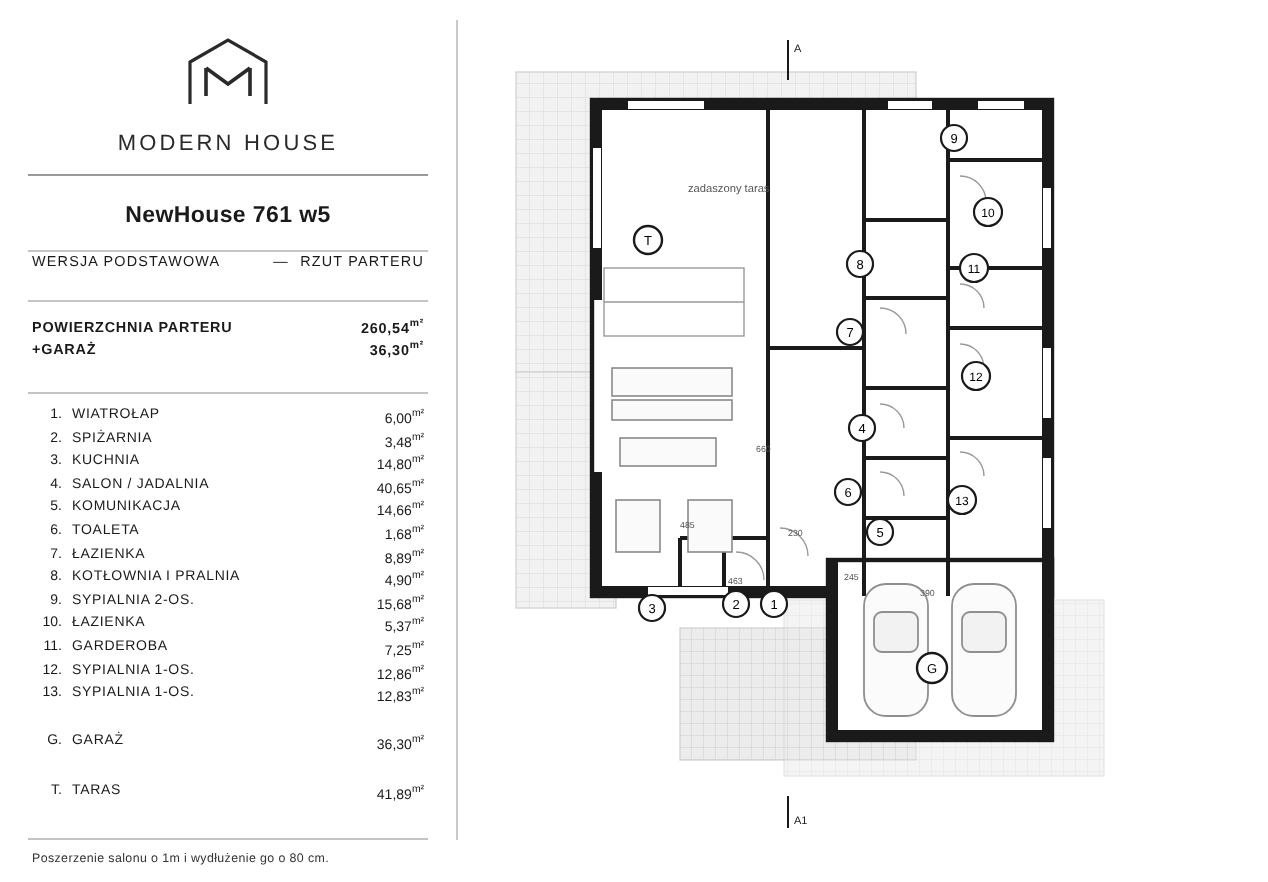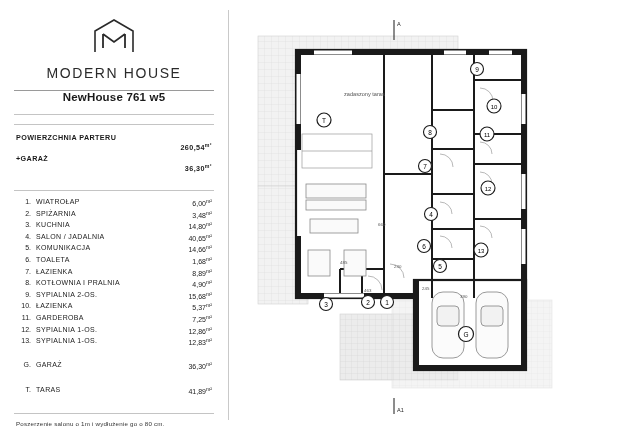--- a/index.html
+++ b/index.html
@@ -35,35 +35,35 @@
   }
   .logo-mark {
     display: inline-block;
     width: 46px;
     height: 36px;
     position: relative;
   }
   .logo-mark svg { display: block; }
   .logo-text {
     margin-top: 7px;
-    font-size: 14px;
+    font-size: 11px;
     letter-spacing: 1.6px;
     color: #2a2a2a;
   }
   .rule {
     border-top: 1px solid #9a9a9a;
     margin: 9px 0 0 0;
   }
   .rule.thin { border-top: 1px solid #c4c4c4; }
 
   .project-title {
     font-size: 11.5px;
     font-weight: bold;
     text-align: center;
-    margin: 0 0 11px 0;
+    margin: 14px 0 11px 0;
     letter-spacing: .2px;
   }
   .version-row {
     display: flex;
     justify-content: space-between;
     font-size: 7.2px;
     letter-spacing: .6px;
     padding: 0 2px 6px 2px;
   }
   .version-row .dash { padding-right: 3px; }
@@ -71,21 +71,20 @@
   .area-block {
     padding: 7px 2px 6px 2px;
     font-size: 7.2px;
     letter-spacing: .4px;
   }
   .area-row {
     display: flex;
     justify-content: space-between;
     font-weight: bold;
     padding: 1px 0;
-    flex-direction: column;
   }
   .area-row .val { min-width: 54px; text-align: right; }
   .sup { font-size: 5.2px; vertical-align: super; }
 
   .rooms {
     padding: 6px 2px 0 2px;
     font-size: 7px;
   }
   .room-row {
     display: flex;
@@ -150,20 +149,27 @@
       </span>
       <div class="logo-text">MODERN HOUSE</div>
     </div>
 
     <div class="rule"></div>
 
     <div class="project-title">NewHouse 761 w5</div>
 
     <div class="rule thin"></div>
 
+    <div class="version-row">
+      <span>WERSJA  PODSTAWOWA</span>
+      <span>
+        <span class="dash">—</span>
+        <span>RZUT PARTERU</span>
+      </span>
+    </div>
 
     <div class="rule thin"></div>
 
     <div class="area-block">
       <div class="area-row">
         <span>POWIERZCHNIA PARTERU</span>
         <span class="val"><span>260,54</span><span class="sup">m²</span></span>
       </div>
       <div class="area-row">
         <span>+GARAŻ</span>

